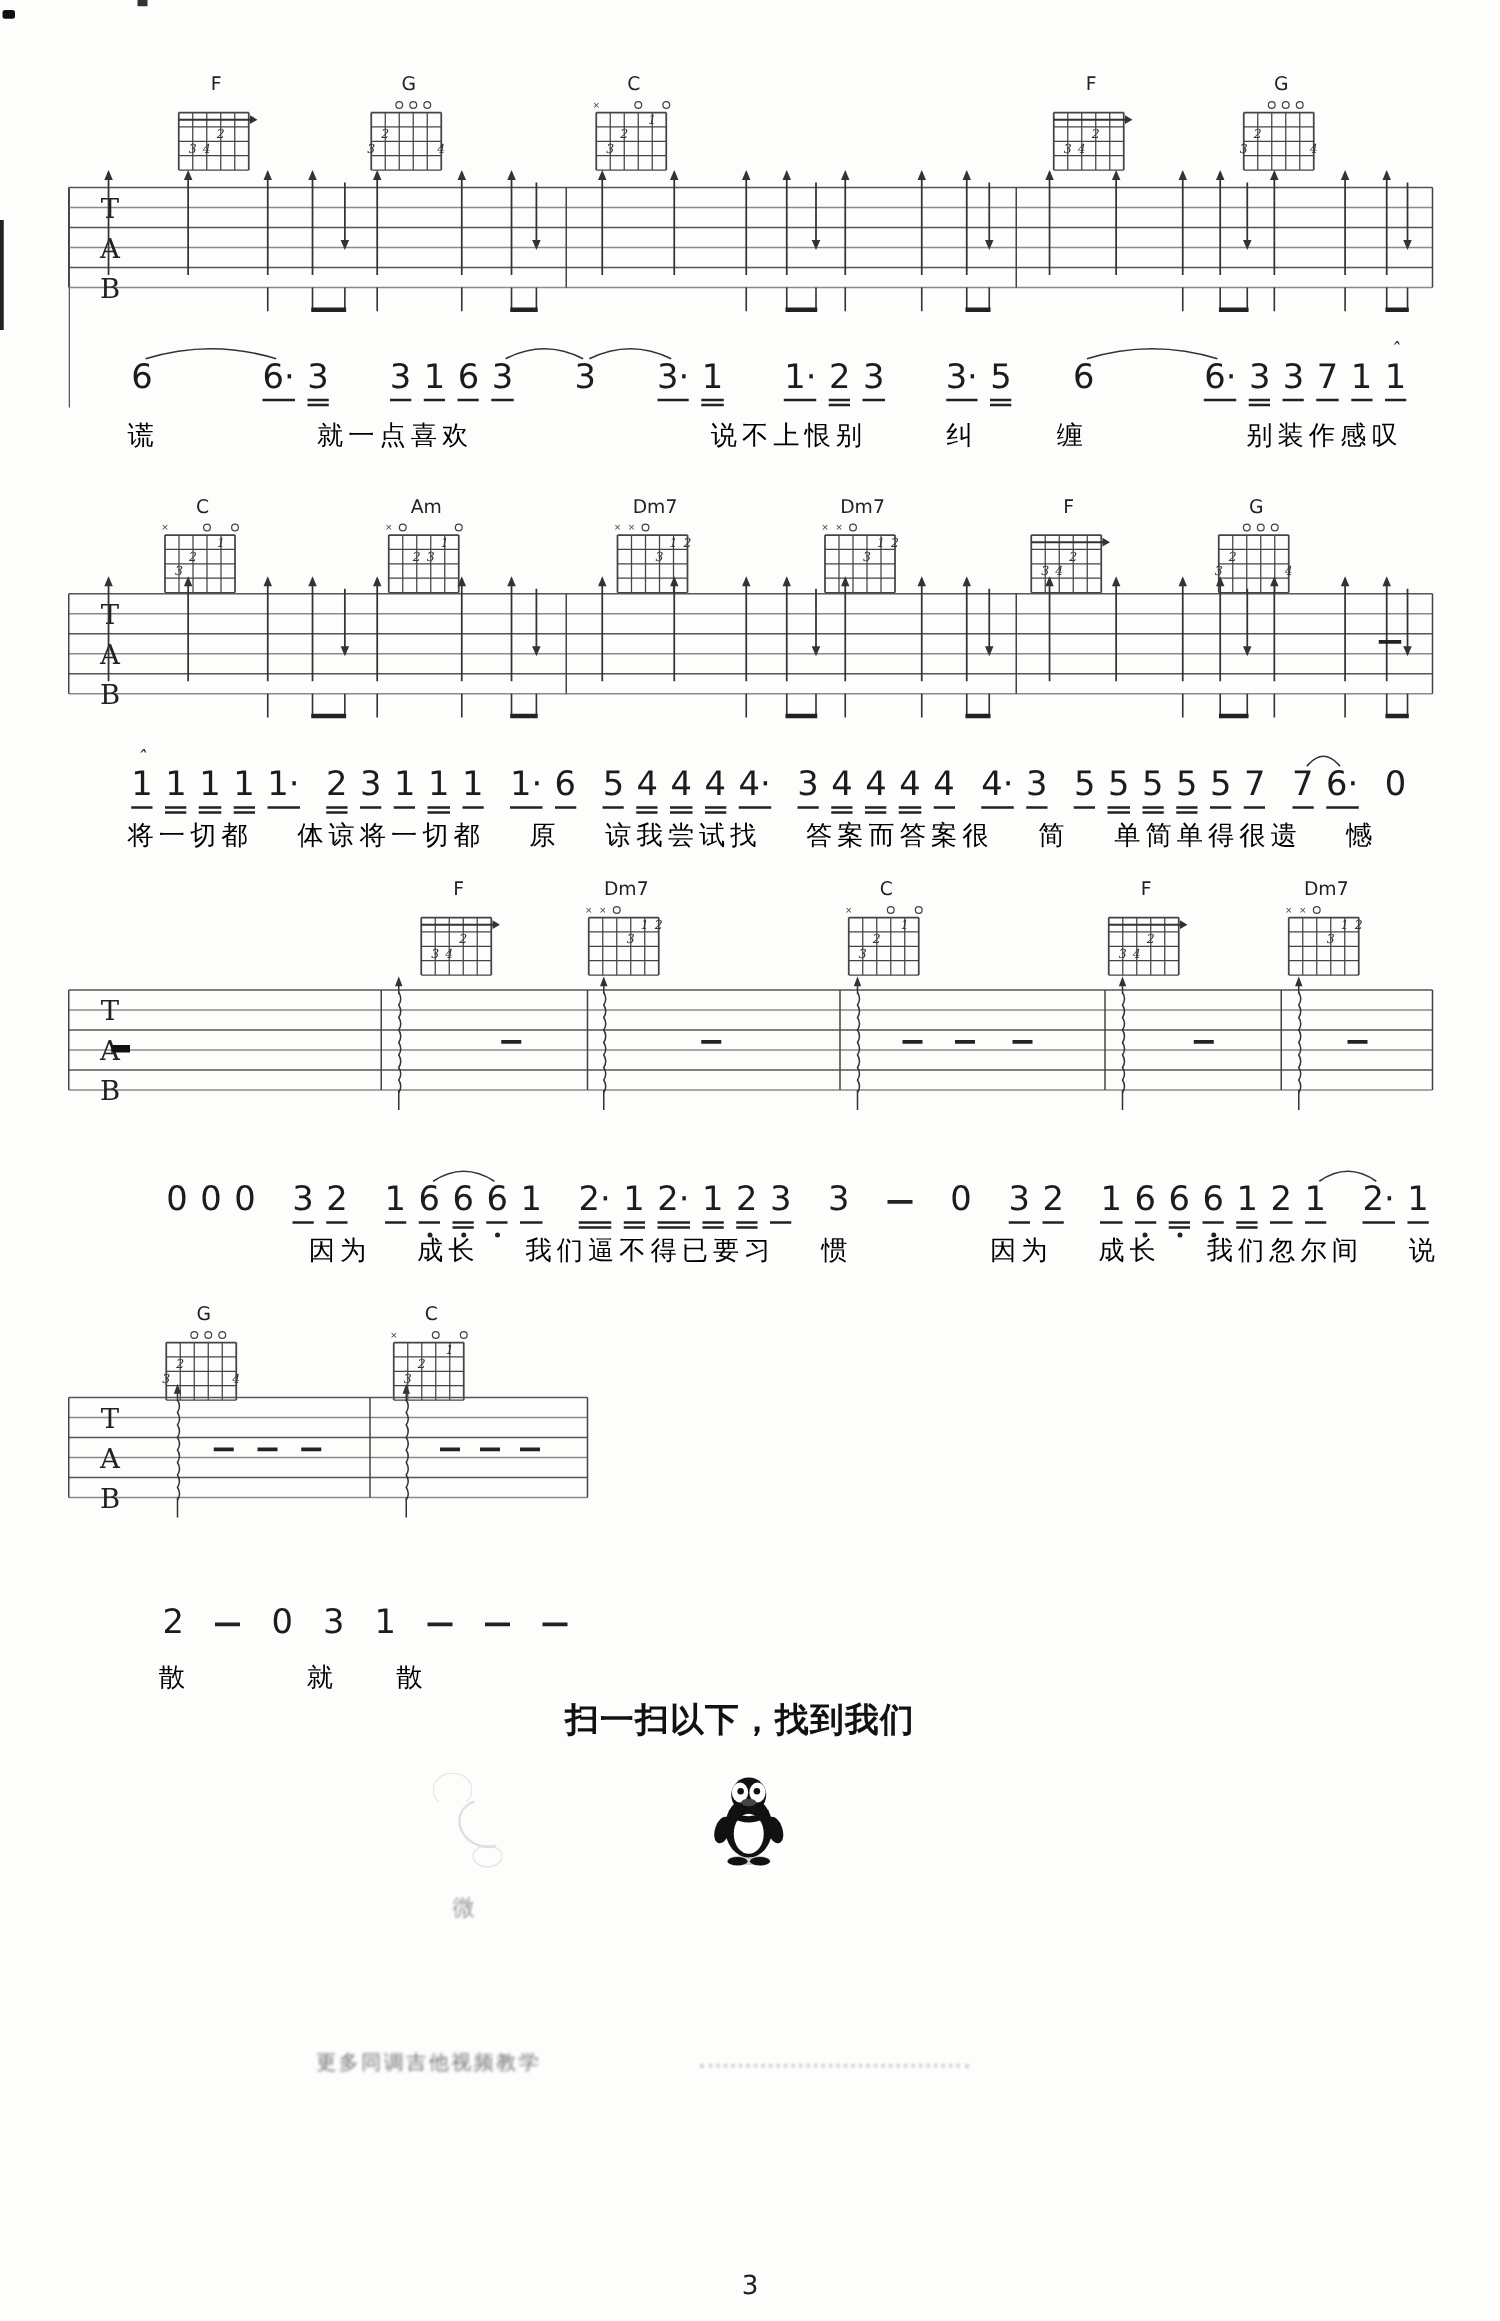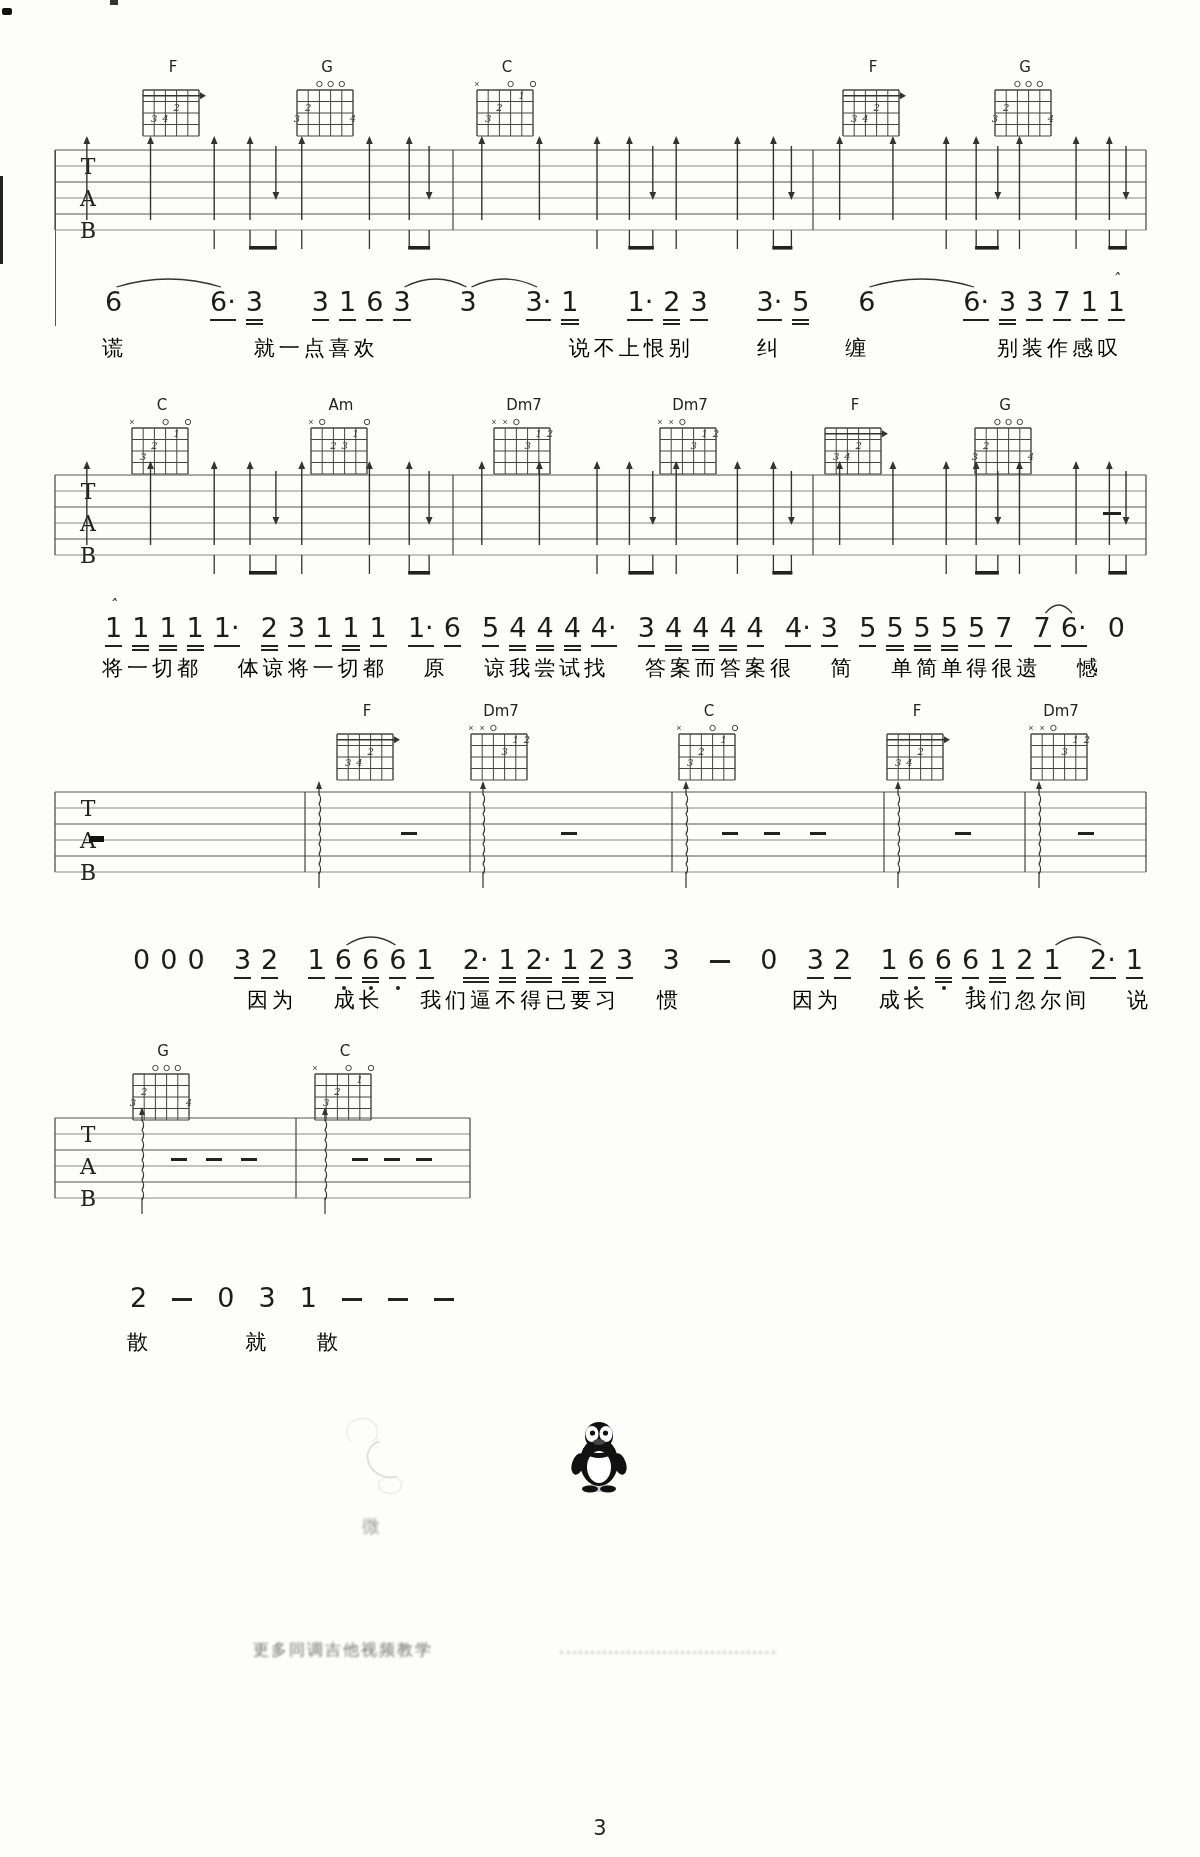--- a/index.html
+++ b/index.html
@@ -901,20 +901,21 @@
       </div>
       <div class="lyr-row" style="left: 125px; width: 215px; top: 1328px;">
         <span class="ch">散</span>
         <span class="msp" style="flex-grow: 4;"></span>
         <span class="ch">就</span>
         <span class="msp" style="flex-grow: 2;"></span>
         <span class="ch">散</span>
       </div>
     </div>
 
+  <div class="scan-text">扫一扫以下，找到我们</div>
 
   <div class="qq">
     <svg width="58" height="74" viewBox="0 0 58 74">
       <ellipse cx="29" cy="68" rx="17" ry="4" fill="#cfcfcf"></ellipse>
       <ellipse cx="8" cy="44" rx="6" ry="11" fill="#111" transform="rotate(18 8 44)"></ellipse>
       <ellipse cx="50" cy="44" rx="6" ry="11" fill="#111" transform="rotate(-18 50 44)"></ellipse>
       <ellipse cx="29" cy="42" rx="19" ry="24" fill="#111"></ellipse>
       <circle cx="29" cy="16" r="14" fill="#111"></circle>
       <ellipse cx="22" cy="14" rx="6.5" ry="8" fill="#fff"></ellipse>
       <ellipse cx="36" cy="14" rx="6.5" ry="8" fill="#fff"></ellipse>

